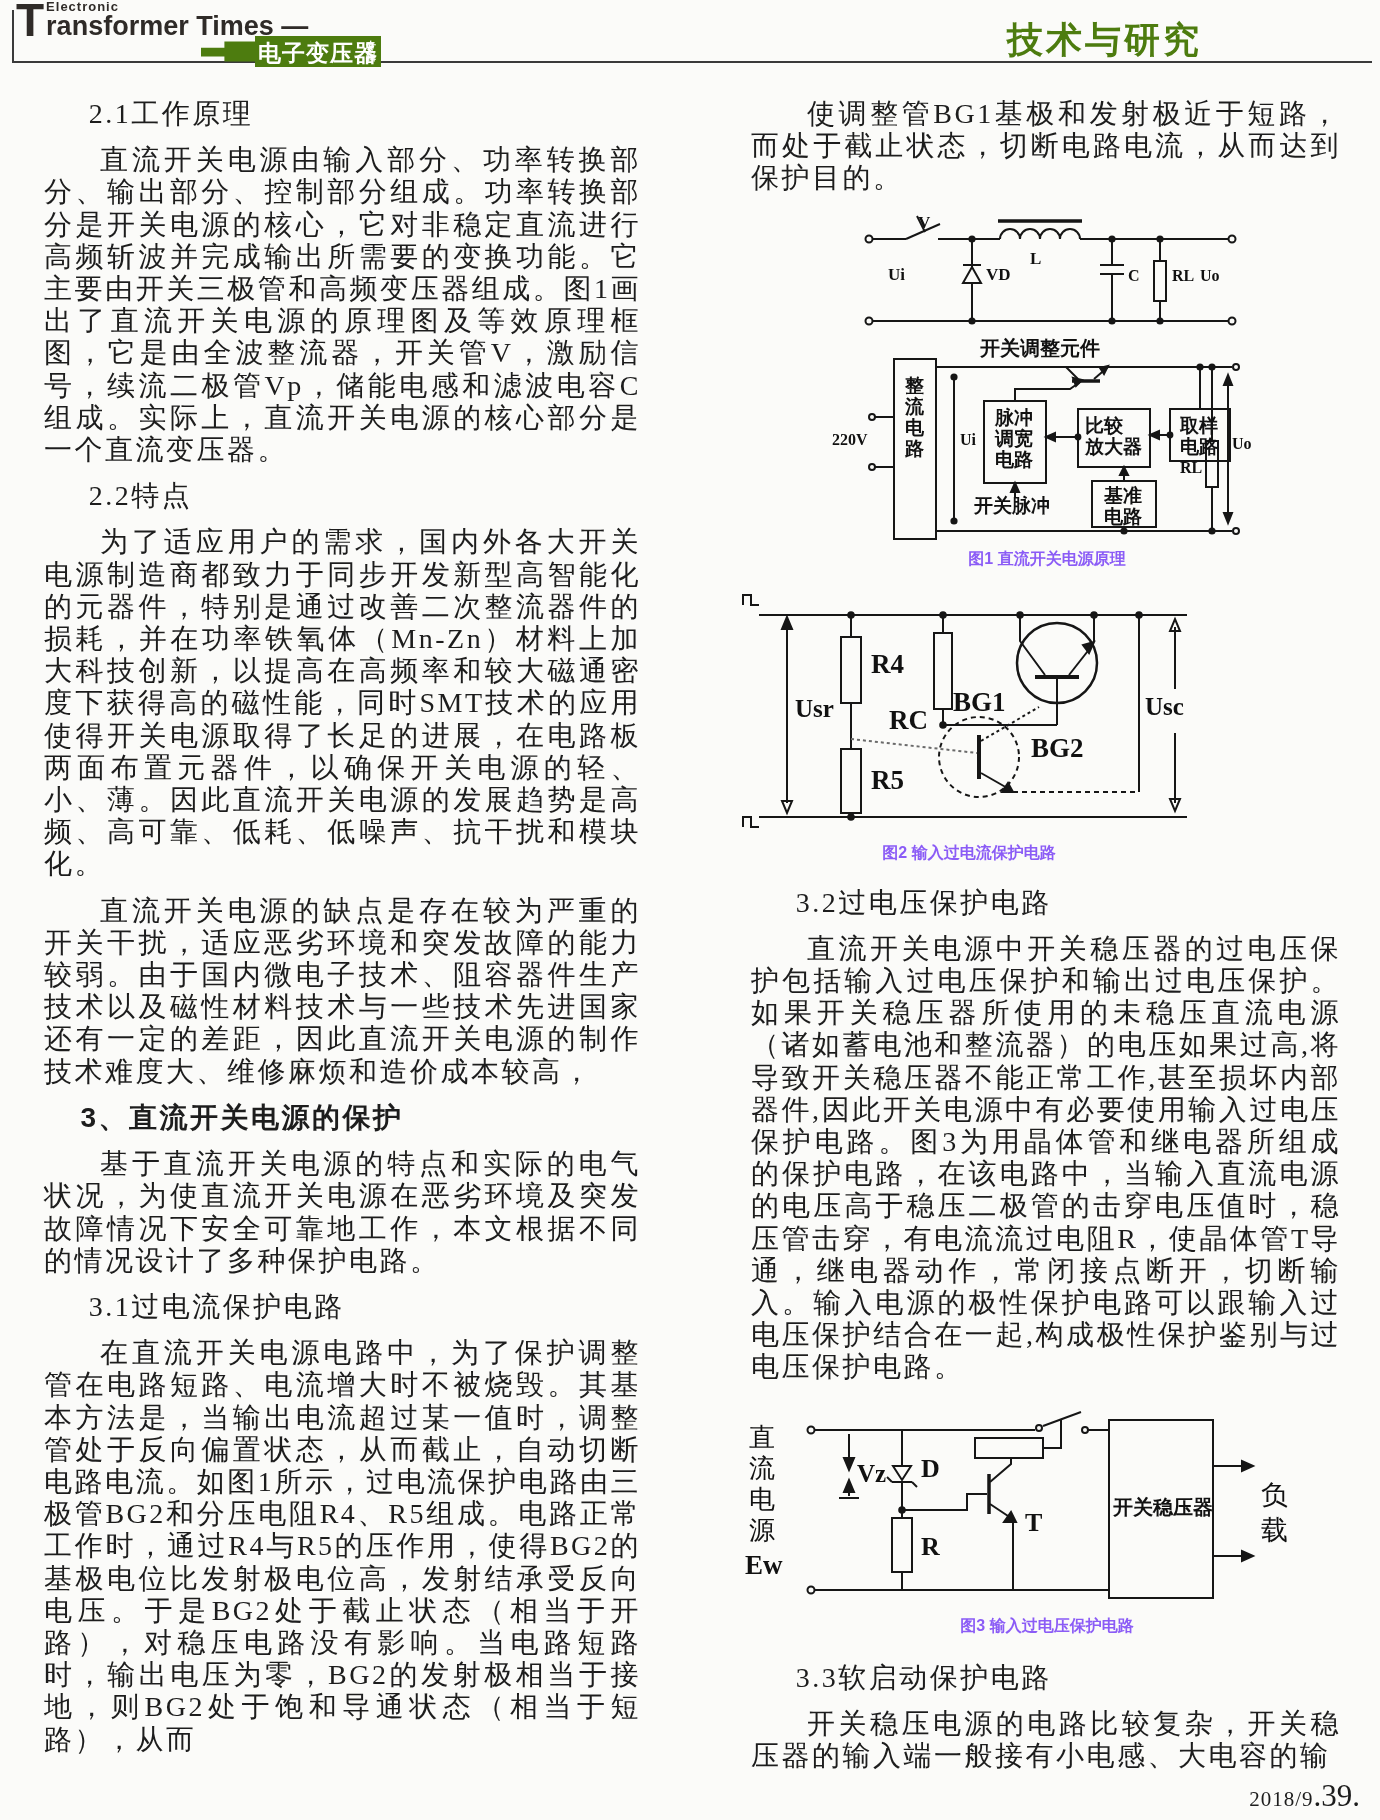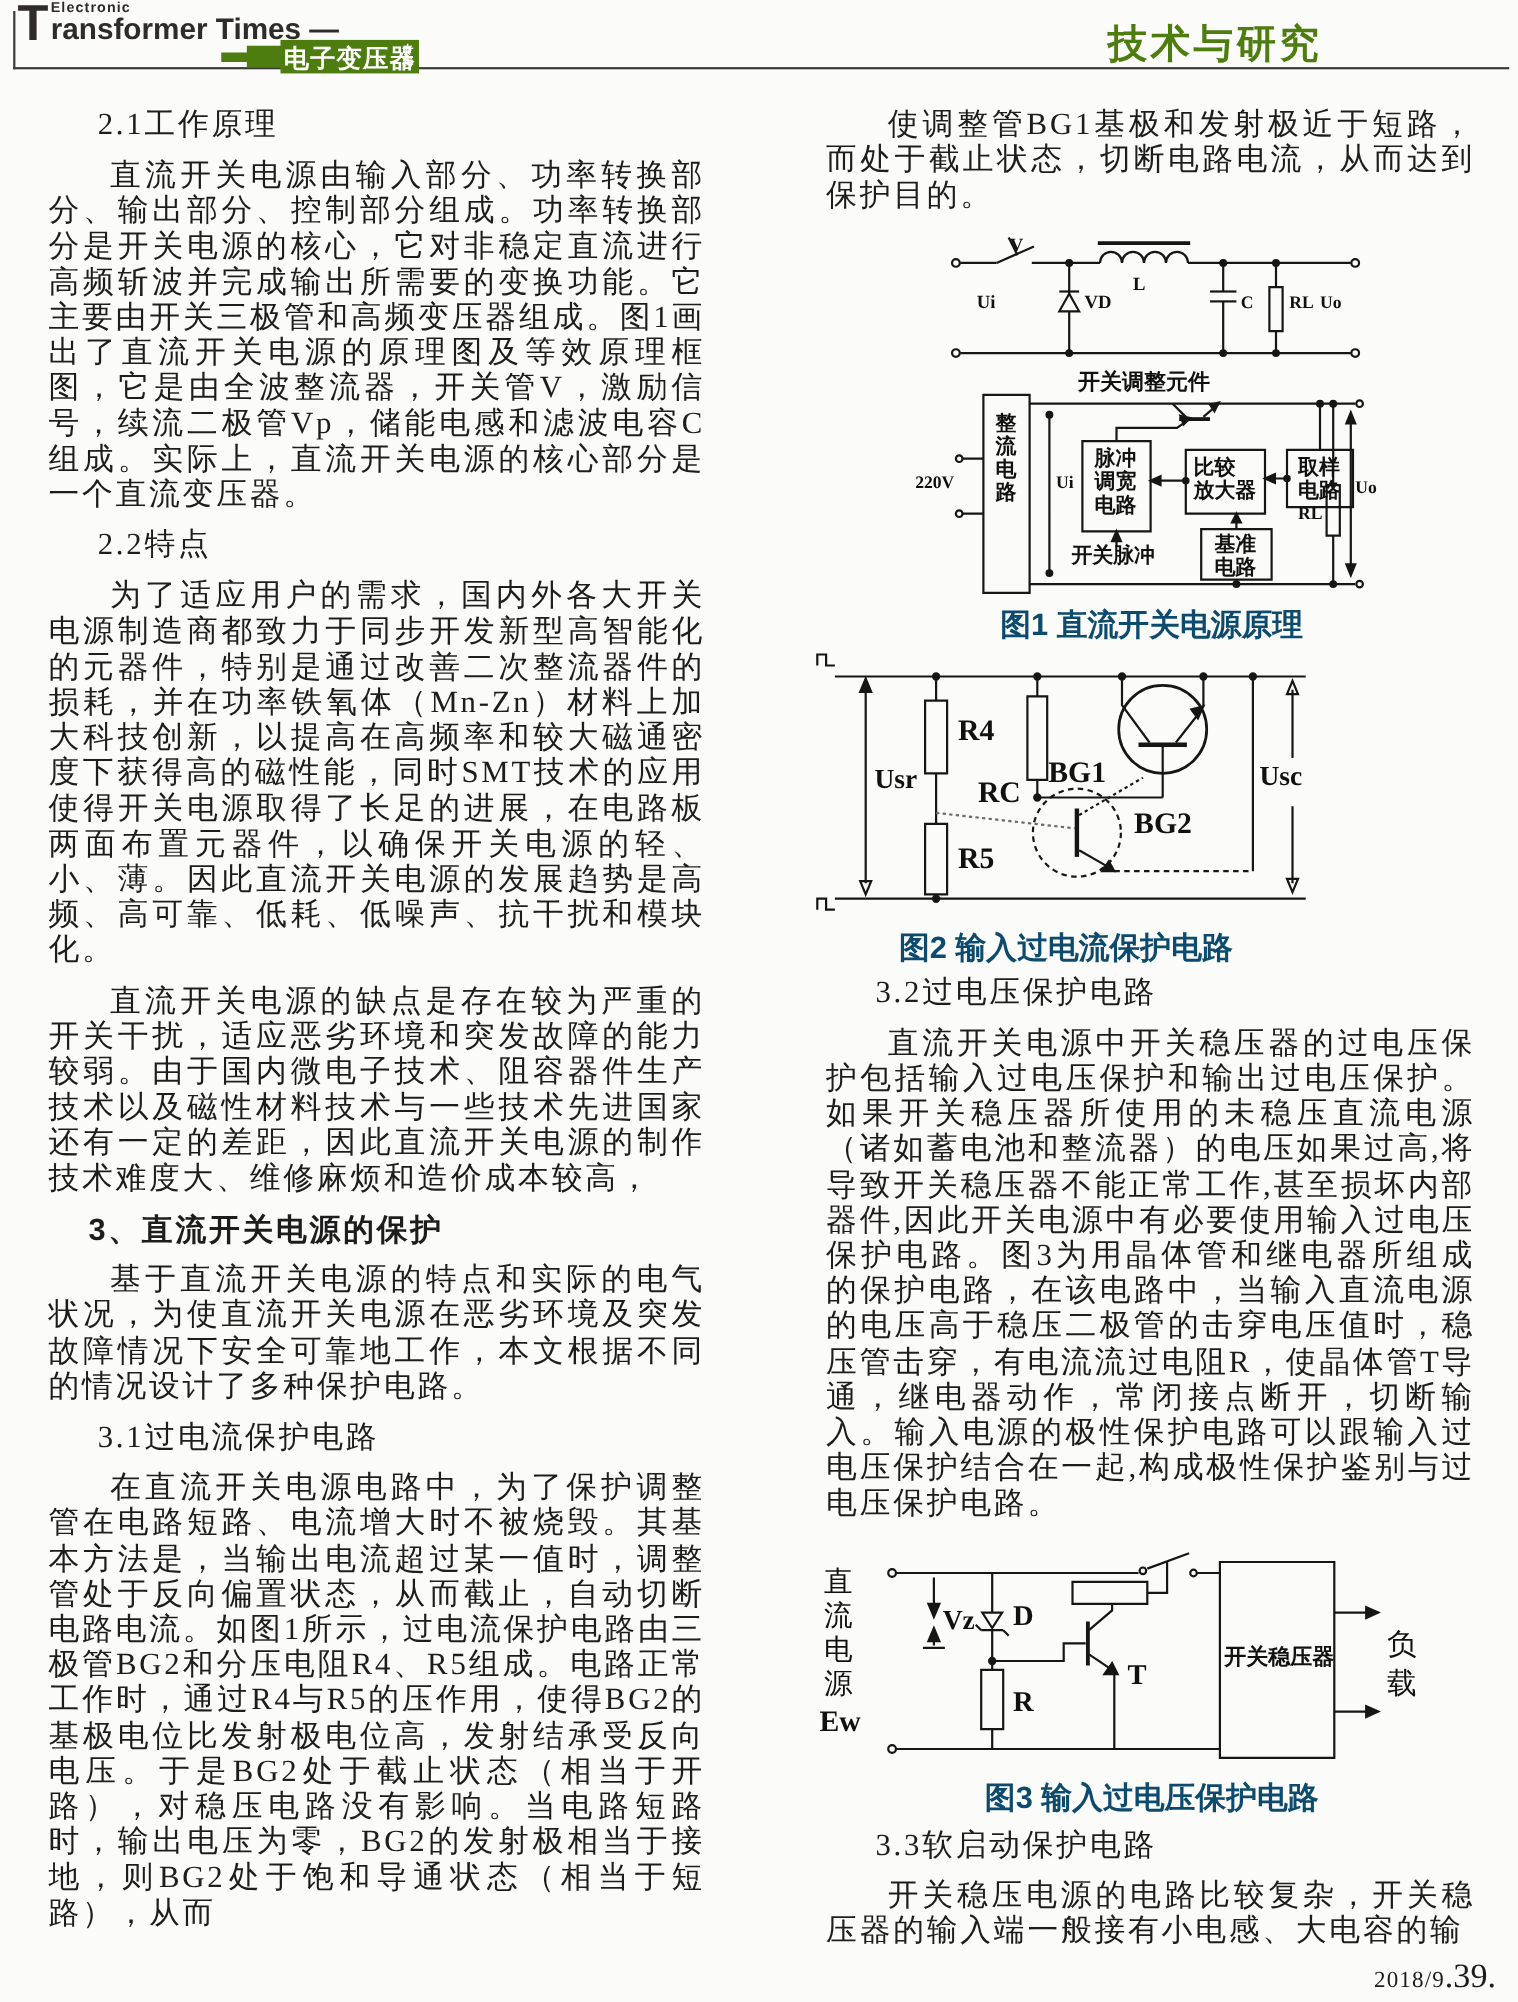--- a/index.html
+++ b/index.html
@@ -34,21 +34,21 @@
   
   .fig{position:relative;}
   #fig1{margin:4px 0 0 95px;width:430px;height:372px;}
   #fig2{margin:6px 0 0 2px;width:460px;height:286px;}
   #fig3{margin:24px 0 0 0;width:620px;height:240px;}
   .fig svg{position:absolute;left:0;top:0;}
   .flabel{position:absolute;white-space:pre-line;line-height:1.12;color:#111;}
   .serifb{font-family:"Liberation Serif","DejaVu Serif",serif;font-weight:bold;}
   .hei{font-family:"Liberation Sans","DejaVu Sans",sans-serif;font-weight:bold;}
   .cap{position:absolute;left:0;right:0;text-align:center;font-family:"Liberation Sans","DejaVu Sans",sans-serif;
-       font-weight:bold;font-size:28px;color:#0c4a6e;}
+       font-weight:bold;font-size:16px;color:#8b5cf6;}
   #fig1 .cap{top:340px;} #fig2 .cap{top:256px;} #fig3 .cap{top:208px;}
   .mid-sp{margin-top:18px;} .bot-sp{margin-top:16px;}
   
   .footer{position:absolute;right:20px;bottom:6px;white-space:nowrap;}
   .footer .issue{font-size:21px;letter-spacing:1px;}
   .footer .pg{font-size:31px;}
   svg line,svg polyline,svg path,svg rect,svg circle,svg polygon{vector-effect:non-scaling-stroke;}
 </style>
 </head>
 <body>

